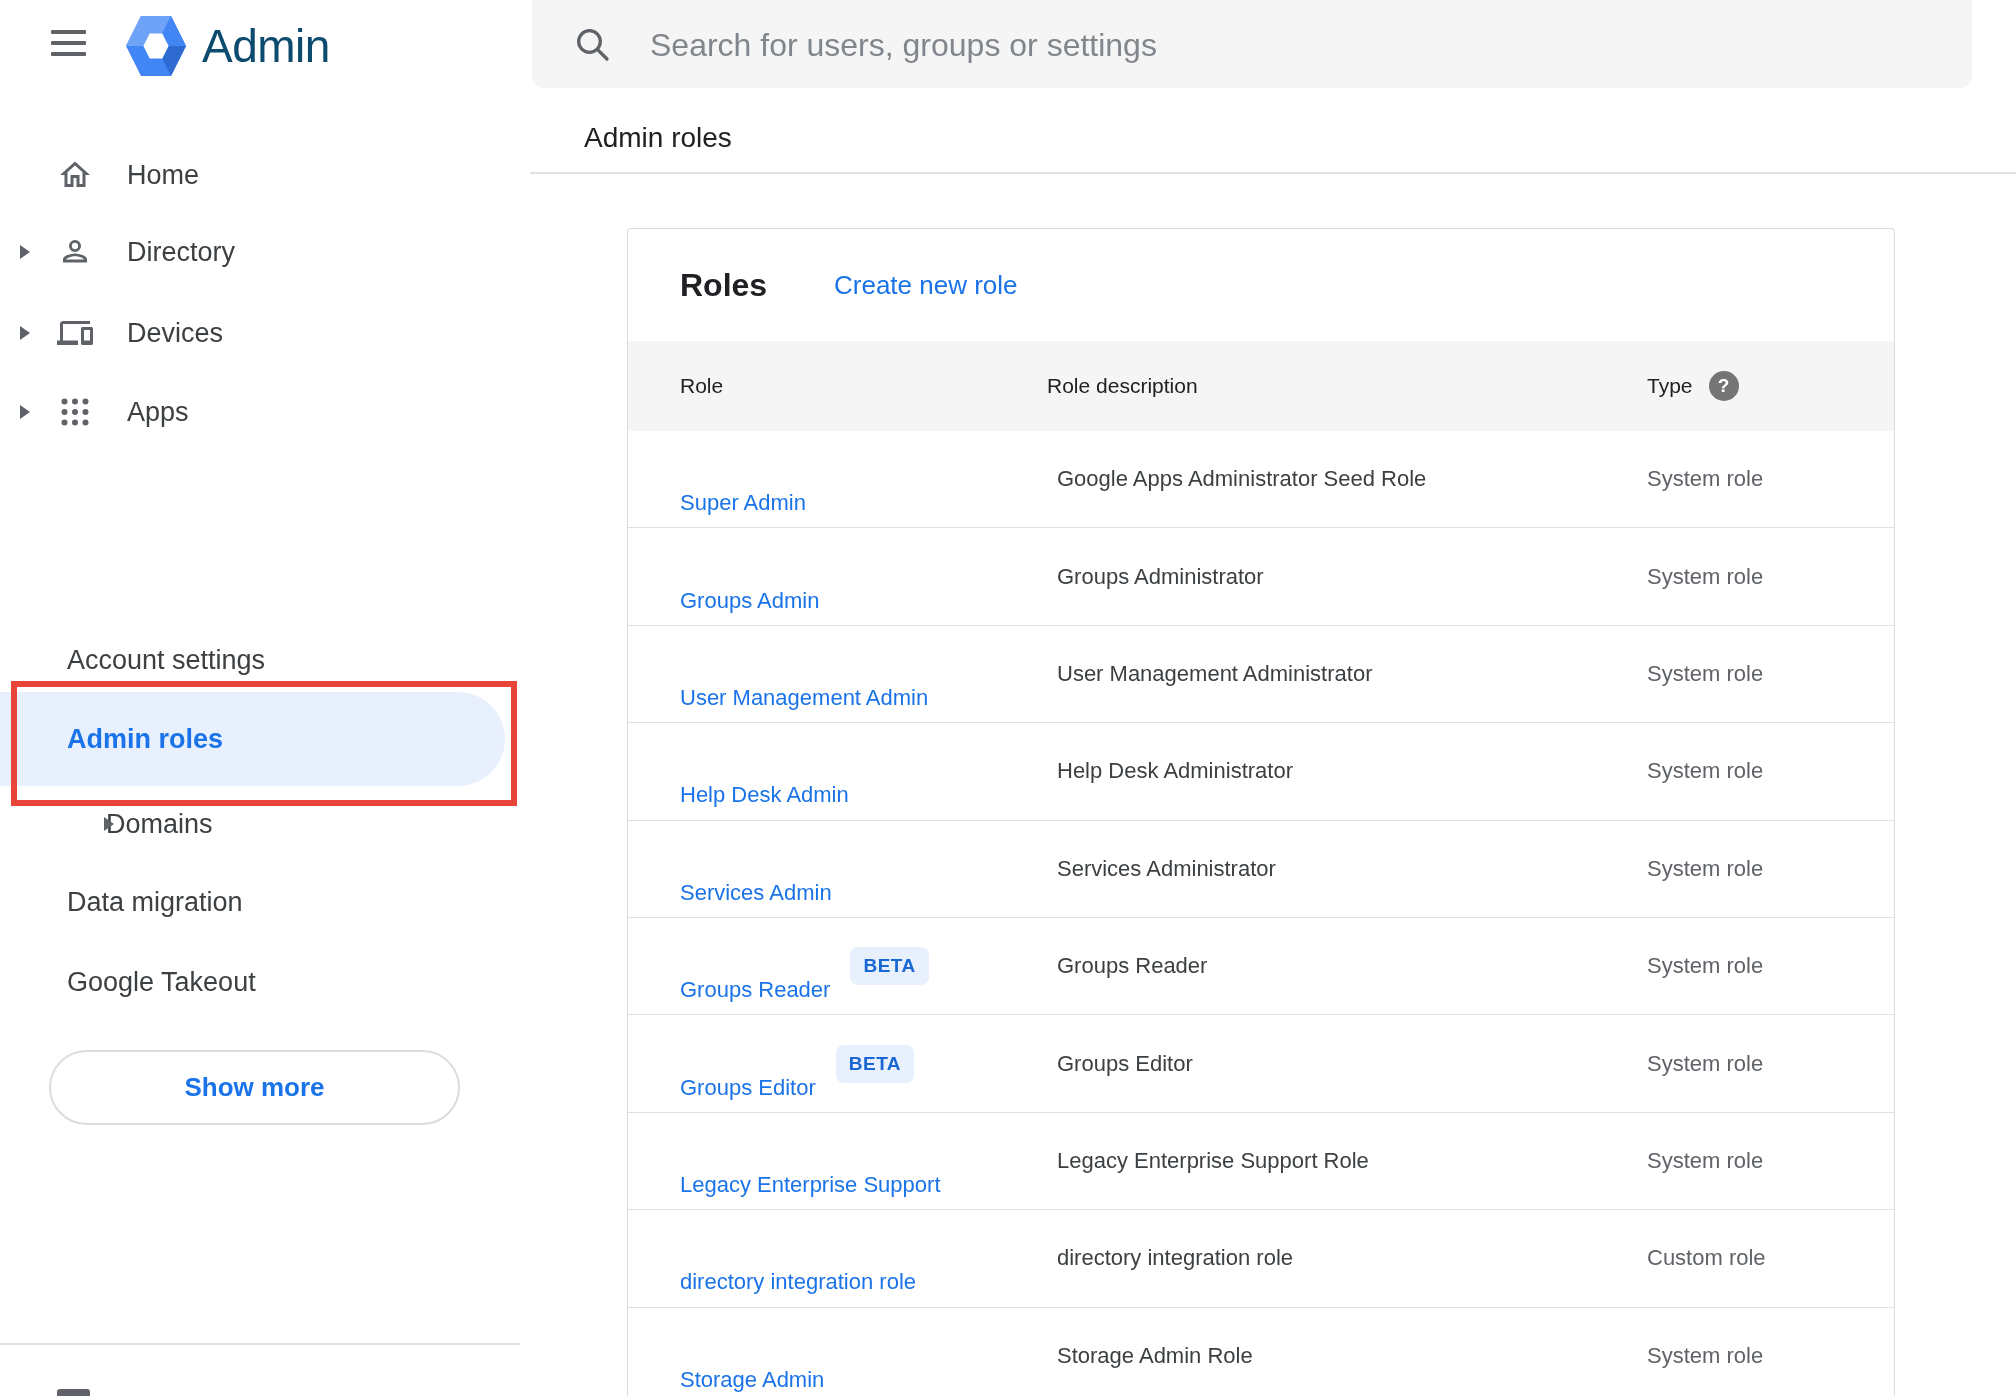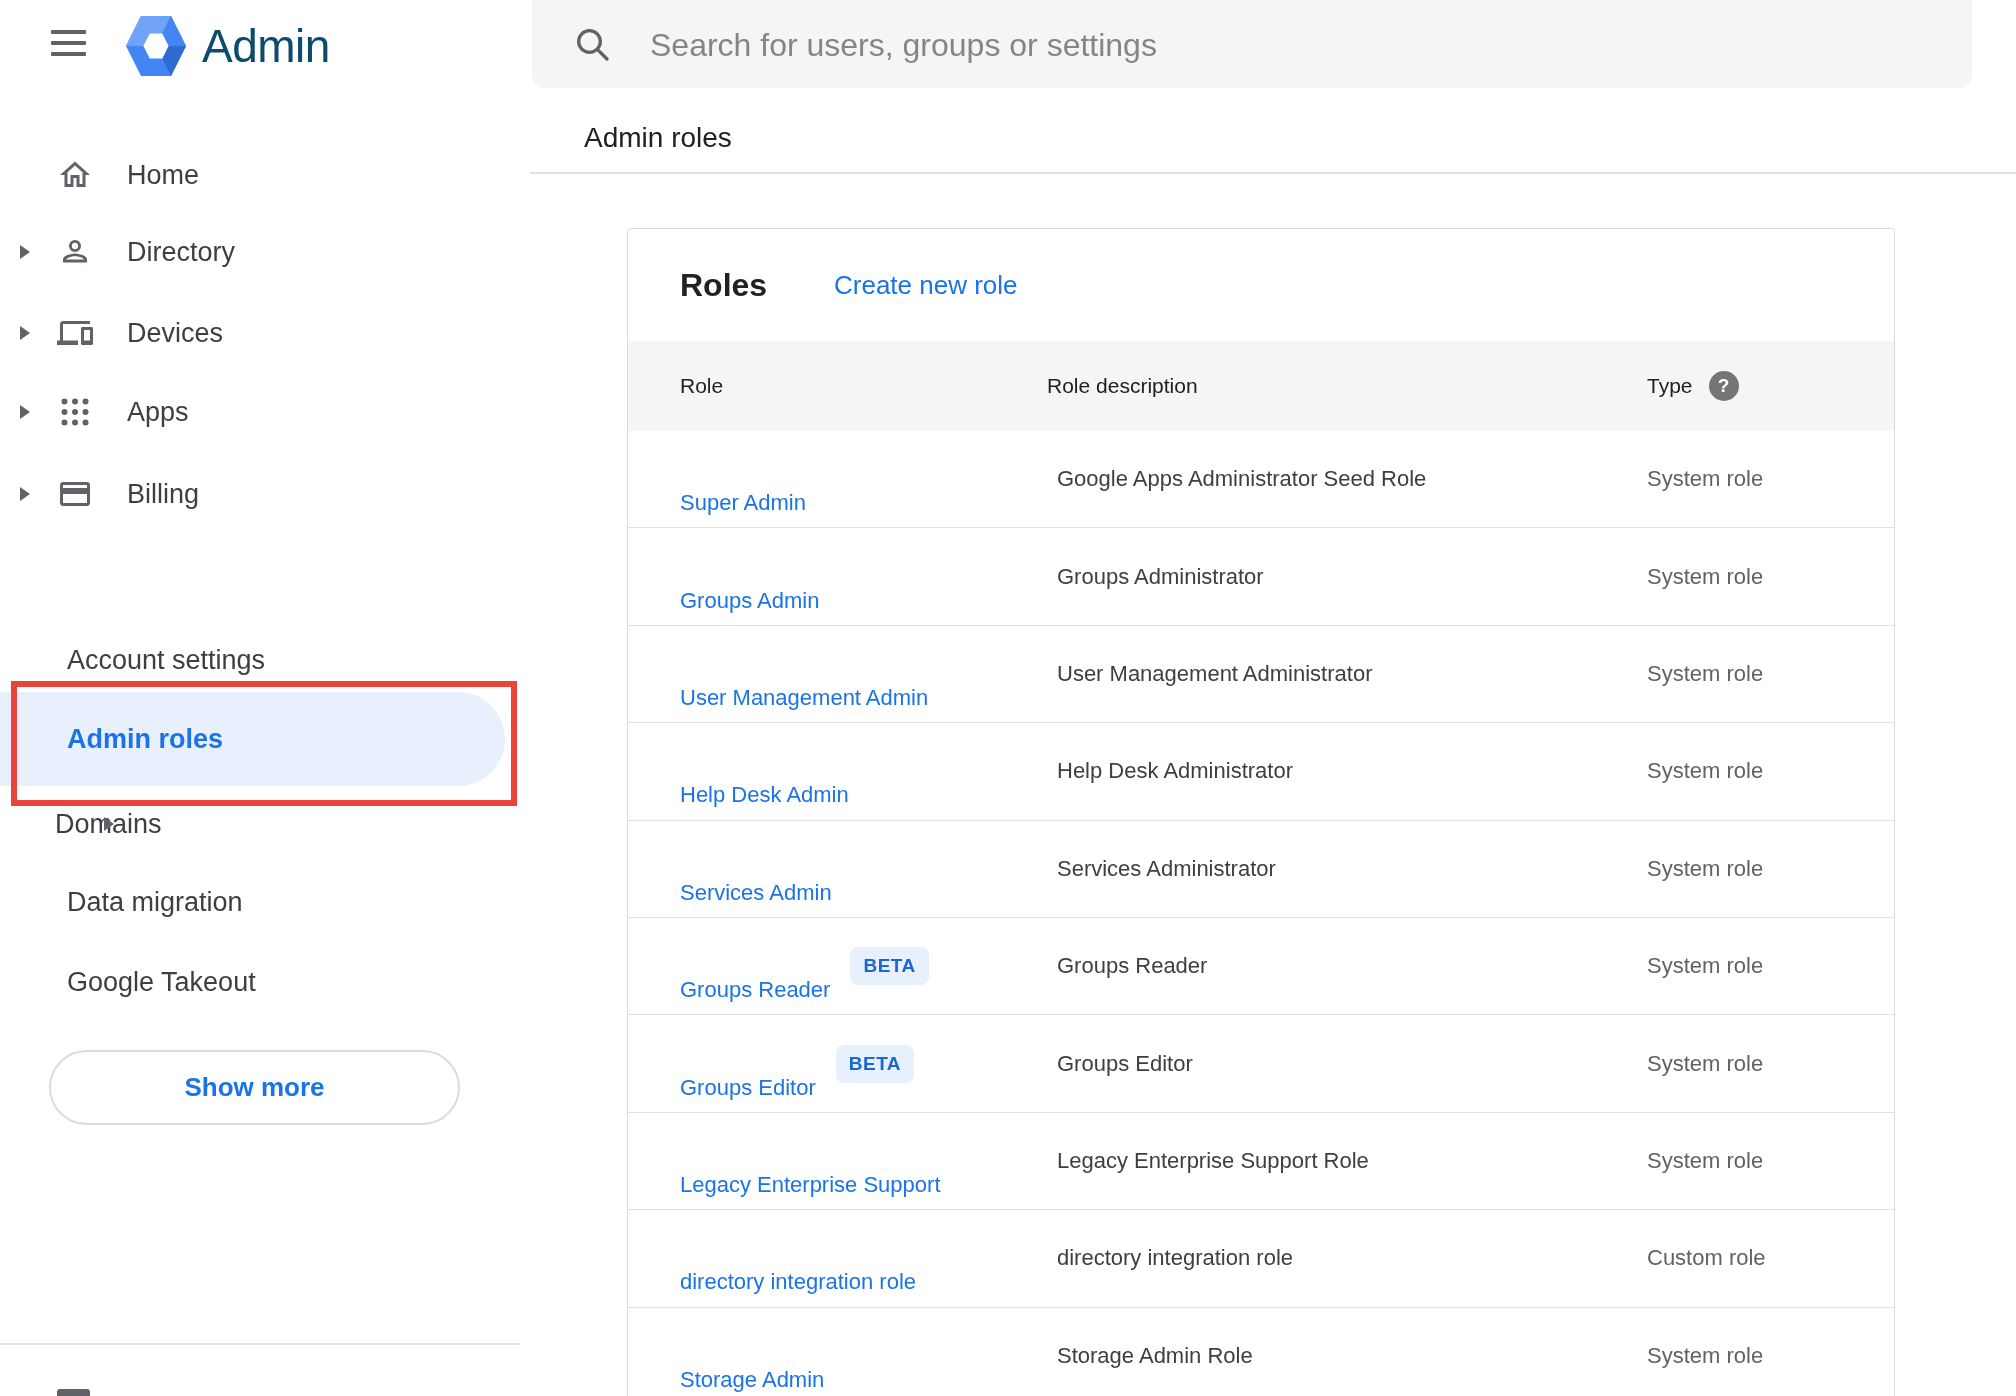--- a/index.html
+++ b/index.html
@@ -30,21 +30,21 @@
   .nav-item .label{margin-left:127px;font-size:27px;color:#3c4043;}
   .nav-icon{position:absolute;left:57px;top:50%;transform:translateY(-50%);width:36px;height:36px;}
   .tri-right{position:absolute;left:20px;top:50%;transform:translateY(-50%);
              width:0;height:0;border-left:10px solid #5f6368;
              border-top:7px solid transparent;border-bottom:7px solid transparent;}
   .tri-down{position:absolute;left:17px;top:50%;transform:translateY(-50%);
             width:0;height:0;border-top:10px solid #5f6368;
             border-left:7px solid transparent;border-right:7px solid transparent;}
   .tri-right.sub{left:104px;}
   .child .label{margin-left:67px;}
-  .child.domains .label{margin-left:55px;}
+  .child.domains .label{margin-left:106px;}
 
   .selected-pill{position:absolute;left:0;top:692px;width:505px;height:94px;
                  background:#e8f0fe;border-radius:0 47px 47px 0;}
   .nav-item.selected .label{color:#1a73e8;font-weight:600;}
   .annotation-box{position:absolute;left:11px;top:681px;width:506px;height:125px;
                   border:6px solid #e8443a;box-sizing:border-box;z-index:6;pointer-events:none;}
 
   .show-more{position:absolute;left:49px;top:1050px;width:411px;height:75px;
              border:2px solid #dadce0;border-radius:40px;box-sizing:border-box;
              display:flex;align-items:center;justify-content:center;
@@ -130,27 +130,20 @@
       <circle cx="5" cy="12" r="2"></circle>
         <circle cx="12" cy="12" r="2"></circle>
         <circle cx="19" cy="12" r="2"></circle>
       <circle cx="5" cy="19" r="2"></circle>
         <circle cx="12" cy="19" r="2"></circle>
         <circle cx="19" cy="19" r="2"></circle>
     </svg>
     <span class="label">Apps</span>
   </div>
 
-  <div class="nav-item" style="top:469px">
-    <span class="tri-right"></span>
-    <svg class="nav-icon" viewBox="0 0 24 24" fill="#5f6368">
-      <path d="M20 4H4c-1.11 0-1.99.89-1.99 2L2 18c0 1.11.89 2 2 2h16c1.11 0 2-.89 2-2V6c0-1.11-.89-2-2-2zm0 14H4v-6h16v6zm0-10H4V6h16v2z"></path>
-    </svg>
-    <span class="label">Billing</span>
-  </div>
 
 
   <div class="nav-item child" style="top:635px">
     <span class="label">Account settings</span>
   </div>
 
   <div class="selected-pill"></div>
   <div class="nav-item child selected" style="top:714px;z-index:3">
     <span class="label">Admin roles</span>
   </div>

